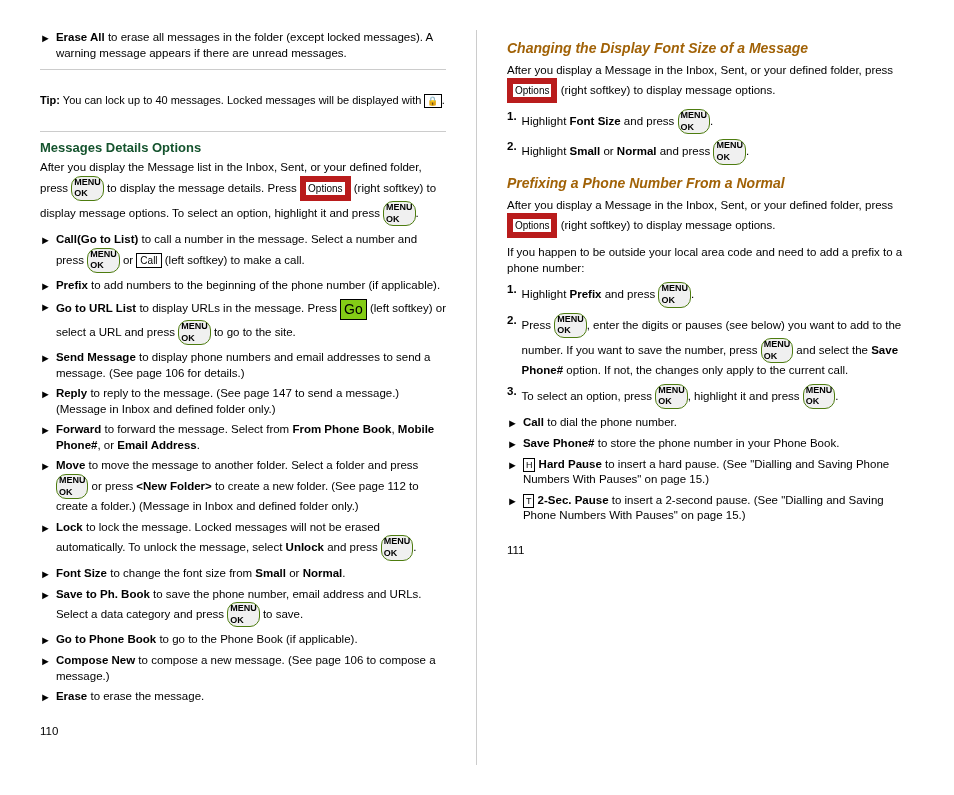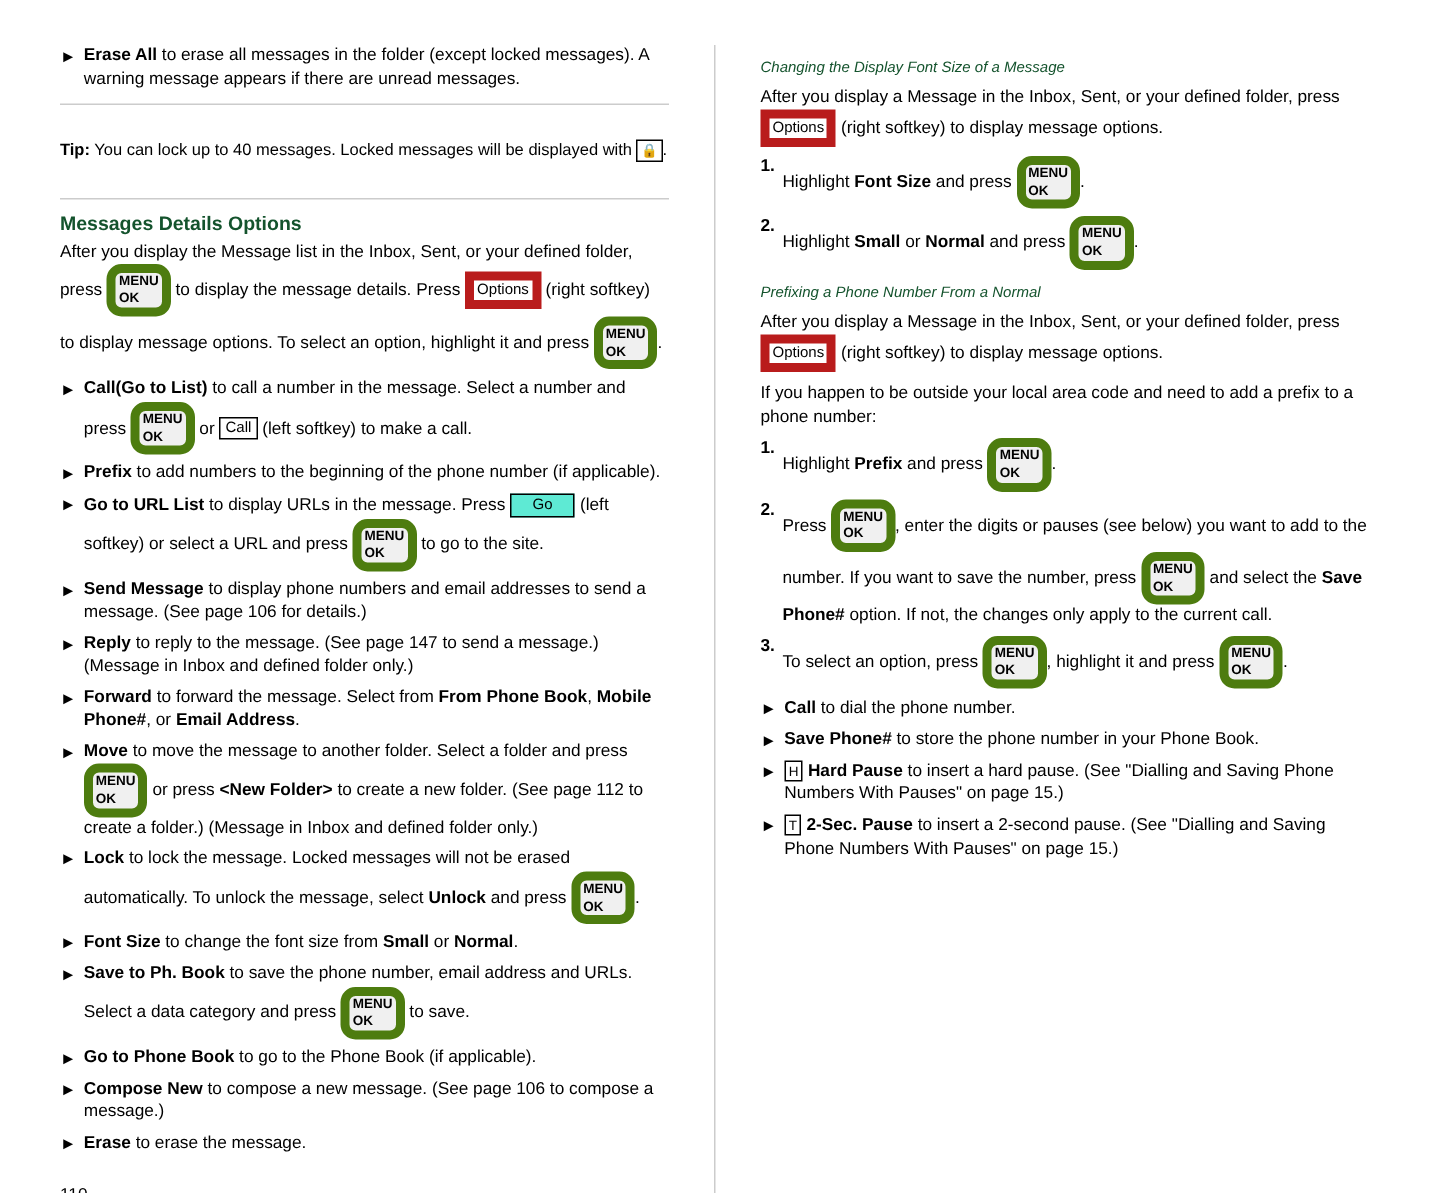--- a/index.html
+++ b/index.html
@@ -22,23 +22,23 @@
       padding: 0 30px 0 40px;
       border-right: 1px solid #ccc;
     }
     .right-col {
       width: 477px;
       padding: 0 40px 0 30px;
     }
 
     
     .section-title {
-      color: #14532d;
-      font-size: 10px;
-      font-weight: normal;
+      color: #a16207;
+      font-size: 14px;
+      font-weight: bold;
       margin-bottom: 6px;
       margin-top: 10px;
       font-style: italic;
     }
 
     
     .bullet-list {
       margin: 0;
       padding: 0;
       list-style: none;
@@ -75,21 +75,21 @@
     .num-label {
       font-weight: bold;
       margin-right: 5px;
       flex-shrink: 0;
     }
 
     b, strong { font-weight: bold; }
 
     .menu-btn {
       display: inline-block;
-      border: 6px solid #4d7c0f;
+      border: 1px solid #4d7c0f;
       border-radius: 10px;
       padding: 0px 2px;
       font-size: 9px;
       font-weight: bold;
       vertical-align: middle;
       background: #f0f0f0;
       line-height: 1.3;
     }
     .options-btn {
       display: inline-block;
@@ -104,24 +104,24 @@
       display: inline-block;
       border: 1px solid #000;
       padding: 0px 3px;
       font-size: 10px;
       vertical-align: middle;
       background: #fff;
     }
     .go-btn {
       display: inline-block;
       border: 1px solid #000;
-      padding: 0px 14px;
-      font-size: 10px;
-      vertical-align: middle;
-      background: #5eead4;
+      padding: 0px 3px;
+      font-size: 14px;
+      vertical-align: middle;
+      background: #84cc16;
     }
 
     .tip-box {
       border-top: 1px solid #ccc;
       border-bottom: 1px solid #ccc;
       padding: 23px 0;
       margin: 8px 0;
       font-size: 11px;
       line-height: 1.4;
     }
@@ -373,14 +373,15 @@
 
       <li>
         <span class="bullet-arrow">►</span>
         <span class="bullet-content">
           <span class="sec-pause-icon">T</span> <strong>2-Sec. Pause</strong>
           <span> to insert a 2-second pause. (See "Dialling and Saving Phone Numbers With Pauses" on page 15.)</span>
         </span>
       </li>
     </ul>
 
+    <div style="margin-top: 20px;">111</div>
   </div>
 </div>
 
 </body></html>

